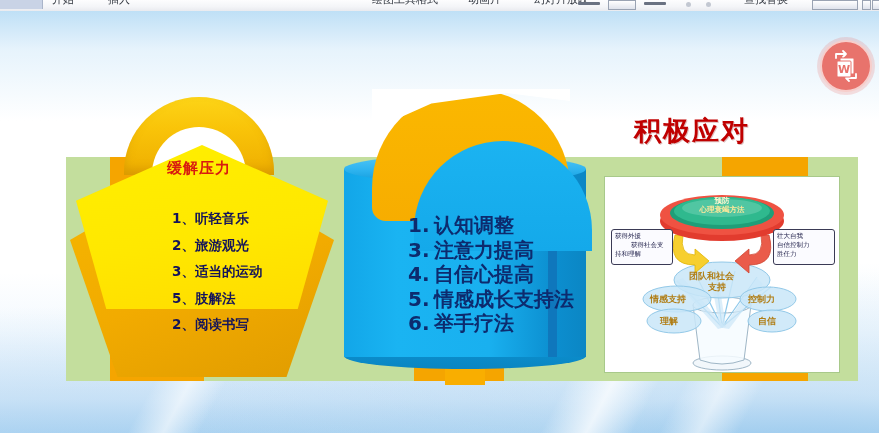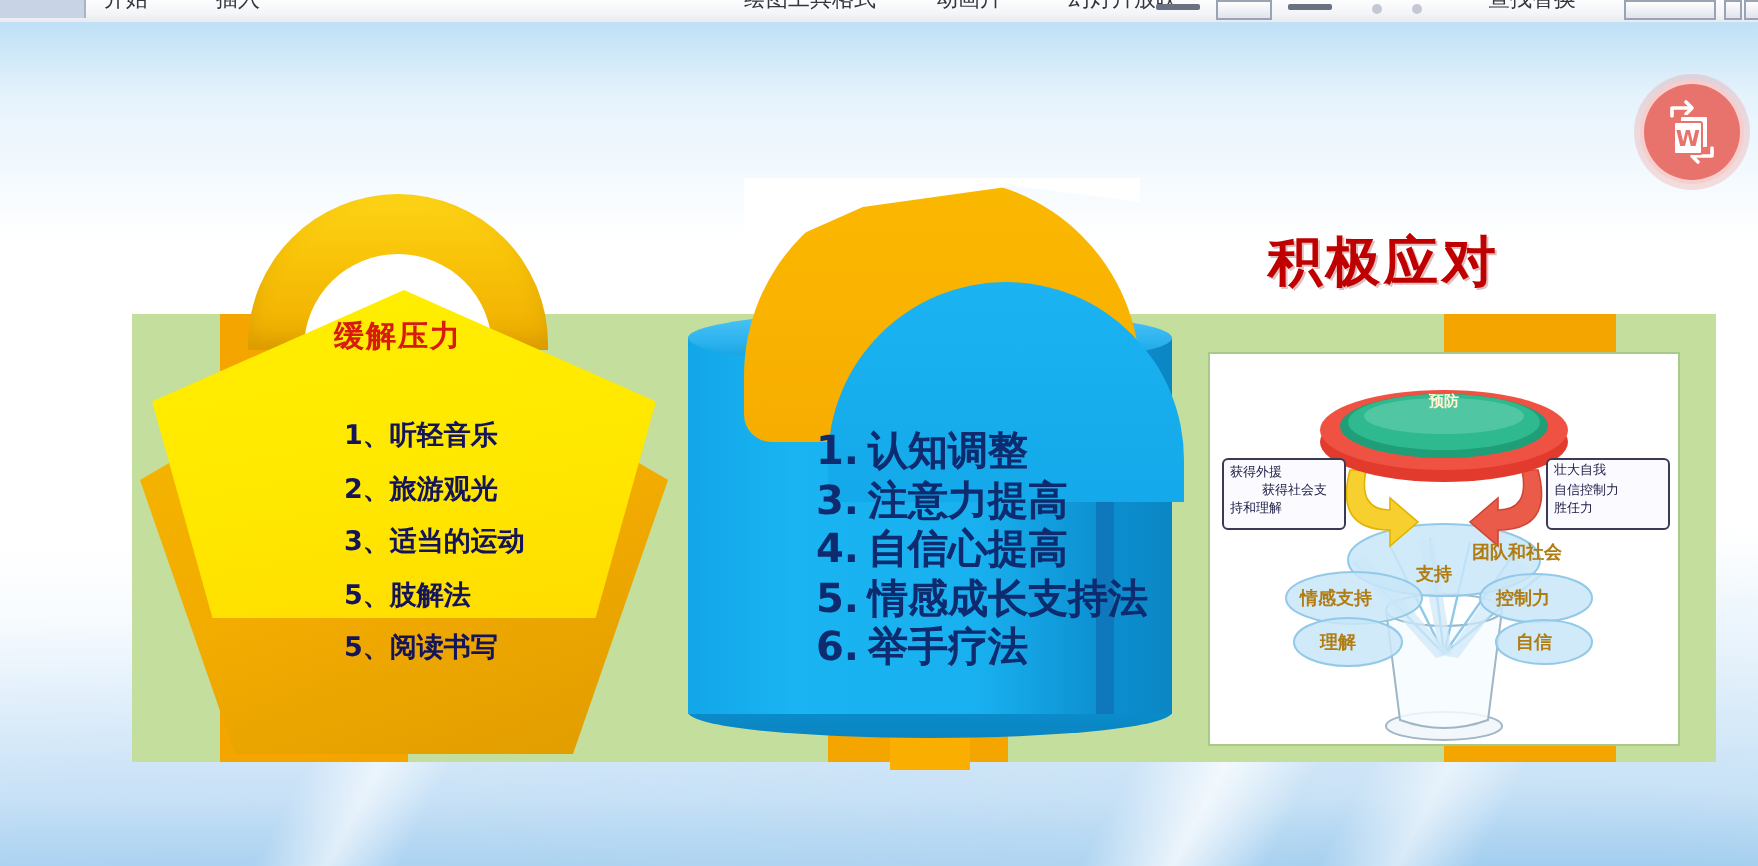--- a/index.html
+++ b/index.html
@@ -221,21 +221,21 @@
     <div class="left-group">
       <div class="penta-back"></div>
       <div class="handle"></div>
       <div class="handle-label" style="left:60px;">缓解压力</div>
       <div class="penta-front"></div>
       <ul class="yellow-list">
         <li>1、听轻音乐</li>
         <li>2、旅游观光</li>
         <li>3、适当的运动</li>
         <li>5、肢解法</li>
-        <li>5、阅读书写</li>
+        <li>2、阅读书写</li>
       </ul>
     </div>
 
     <div class="mid-group">
       <div class="stem"></div>
       <div class="cyl-bottom"></div>
       <div class="cyl-body"></div>
       <div class="cyl-top"></div>
       <div class="cyl-hl"></div>
       <div class="swoosh"></div>
@@ -283,32 +283,33 @@
         <path d="M156 58 Q160 78 144 78 L144 72 L130 84 L144 96 L144 88 Q172 88 164 58 Z" fill="#ea5b4a" stroke="#cf4634" stroke-width="0.8"></path>
 
         <ellipse cx="117" cy="44" rx="62" ry="20" fill="#e23b2e"></ellipse>
         <ellipse cx="117" cy="38" rx="62" ry="20" fill="#ef5242"></ellipse>
         <ellipse cx="117" cy="36" rx="52" ry="16" fill="#1f9e78"></ellipse>
         <ellipse cx="117" cy="34" rx="48" ry="14" fill="#2fb98e"></ellipse>
         <ellipse cx="117" cy="31" rx="40" ry="9" fill="#6ed2b2" fill-opacity="0.55"></ellipse>
       </svg>
 
       <div class="pic-cap" style="left:0;top:20px;width:234px;text-align:center;font-weight:bold;color:#fff7d0;font-size:7.5px;">预防</div>
+      <div class="pic-cap" style="left:0;top:29px;width:234px;text-align:center;font-weight:bold;color:#ffe89a;font-size:7.5px;">心理衰竭方法</div>
 
       <div class="cap-box" style="left:6px;top:52px;width:60px;height:34px;"></div>
       <div class="pic-cap" style="left:10px;top:55px;">获得外援</div>
       <div class="pic-cap" style="left:10px;top:64px;margin-left:16px;">获得社会支</div>
       <div class="pic-cap" style="left:10px;top:73px;">持和理解</div>
 
       <div class="cap-box" style="left:168px;top:52px;width:60px;height:34px;"></div>
       <div class="pic-cap" style="left:172px;top:55px;font-family:Liberation Serif, serif;">壮大自我</div>
       <div class="pic-cap" style="left:172px;top:64px;">自信控制力</div>
       <div class="pic-cap" style="left:172px;top:73px;">胜任力</div>
 
-      <div class="bub-t" style="left:84px;top:93px;font-size:9px;margin-left:47px;">团队和社会</div>
+      <div class="bub-t" style="left:84px;top:93px;font-size:9px;">团队和社会</div>
       <div class="bub-t" style="left:103px;top:104px;font-size:9px;">支持</div>
       <div class="bub-t" style="left:45px;top:116px;font-size:9px;">情感支持</div>
       <div class="bub-t" style="left:143px;top:116px;font-size:9px;">控制力</div>
       <div class="bub-t" style="left:55px;top:138px;font-size:9px;">理解</div>
       <div class="bub-t" style="left:153px;top:138px;font-size:9px;">自信</div>
     </div>
 
     <div class="word-badge">
       <svg viewBox="0 0 48 48" width="48" height="48">
         <path d="M14 16 L14 12 L24 12 M24 12 L21 9 M24 12 L21 15" fill="none" stroke="#ffffff" stroke-width="1.8" stroke-linecap="round" stroke-linejoin="round"></path>

